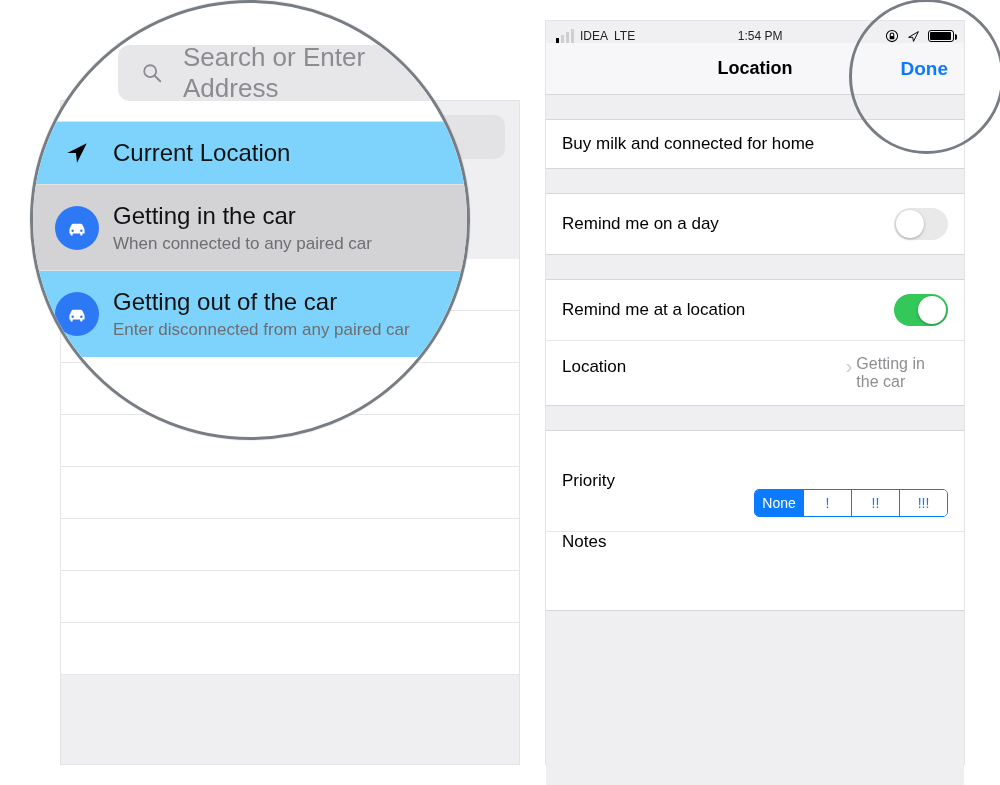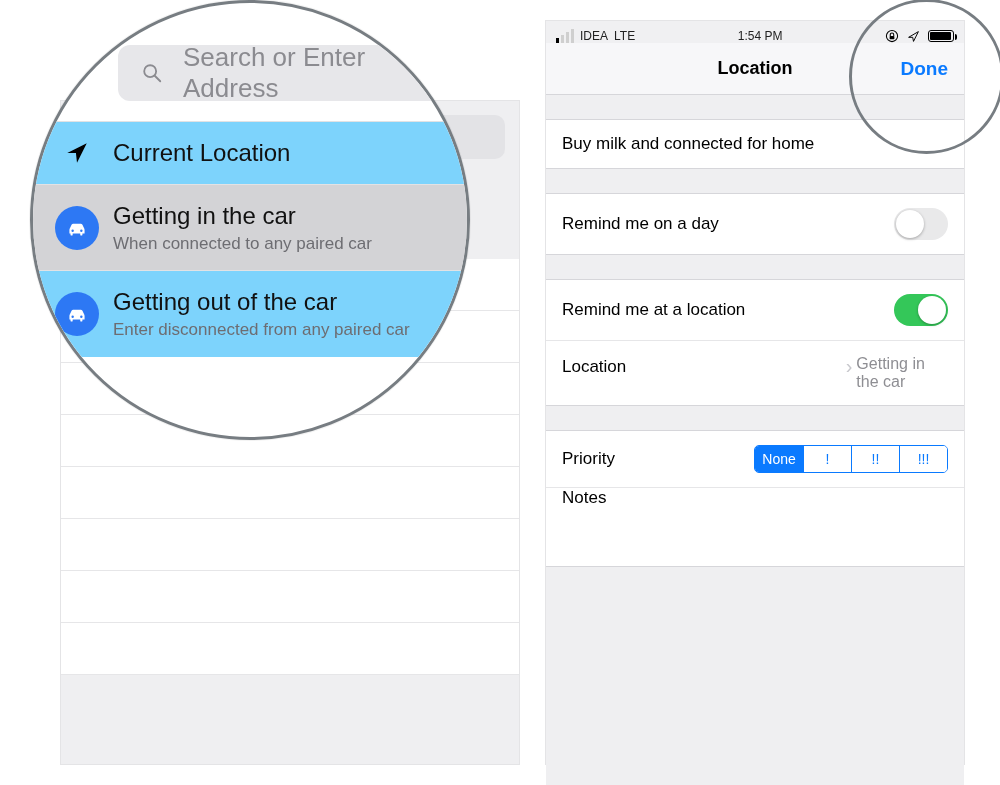--- a/index.html
+++ b/index.html
@@ -191,20 +191,21 @@
     background:#fff; top:2px; left:2px;
     box-shadow:0 1px 3px rgba(0,0,0,.3);
   }
   .toggle.on{ background:#34c759; }
   .toggle.on:after{ left:24px; }
 
   
   .seg{
     display:flex; border:1px solid #0a7aff; border-radius:5px; overflow:hidden;
     font-size:14px;
+    margin-top:44px;
   }
   .seg > div{
     width:48px; text-align:center; padding:5px 0;
     border-left:1px solid #0a7aff;
     color:#0a7aff; background:#fff;
   }
   .seg > div:first-child{ border-left:none; }
   .seg > div.sel{ background:#0a7aff; color:#fff; }
 
   

